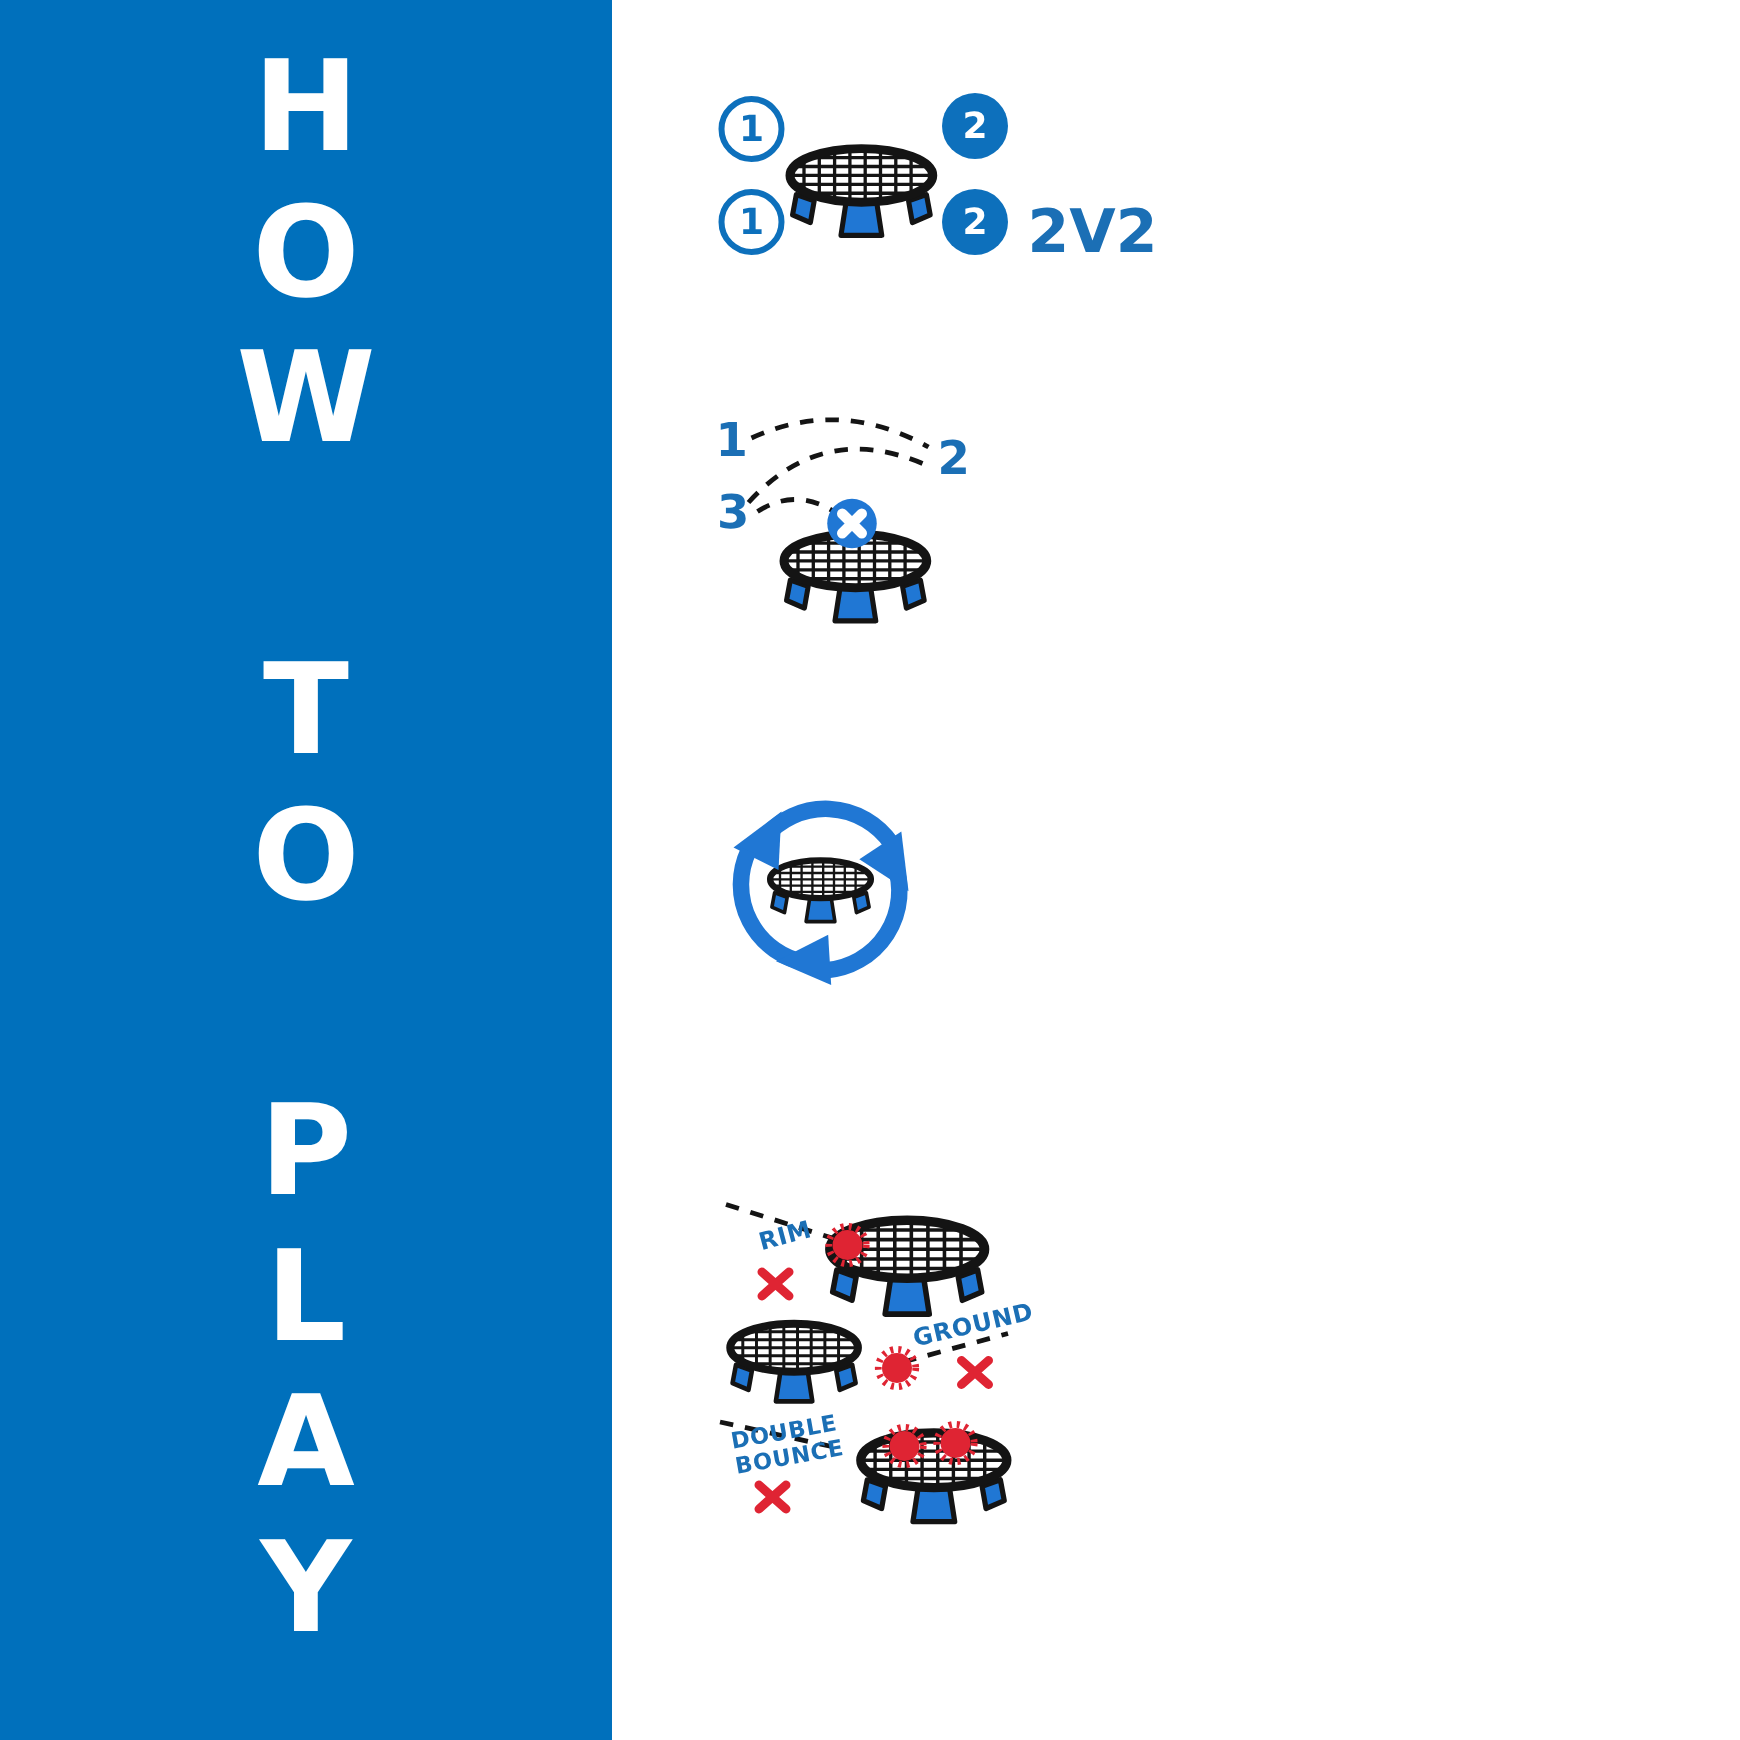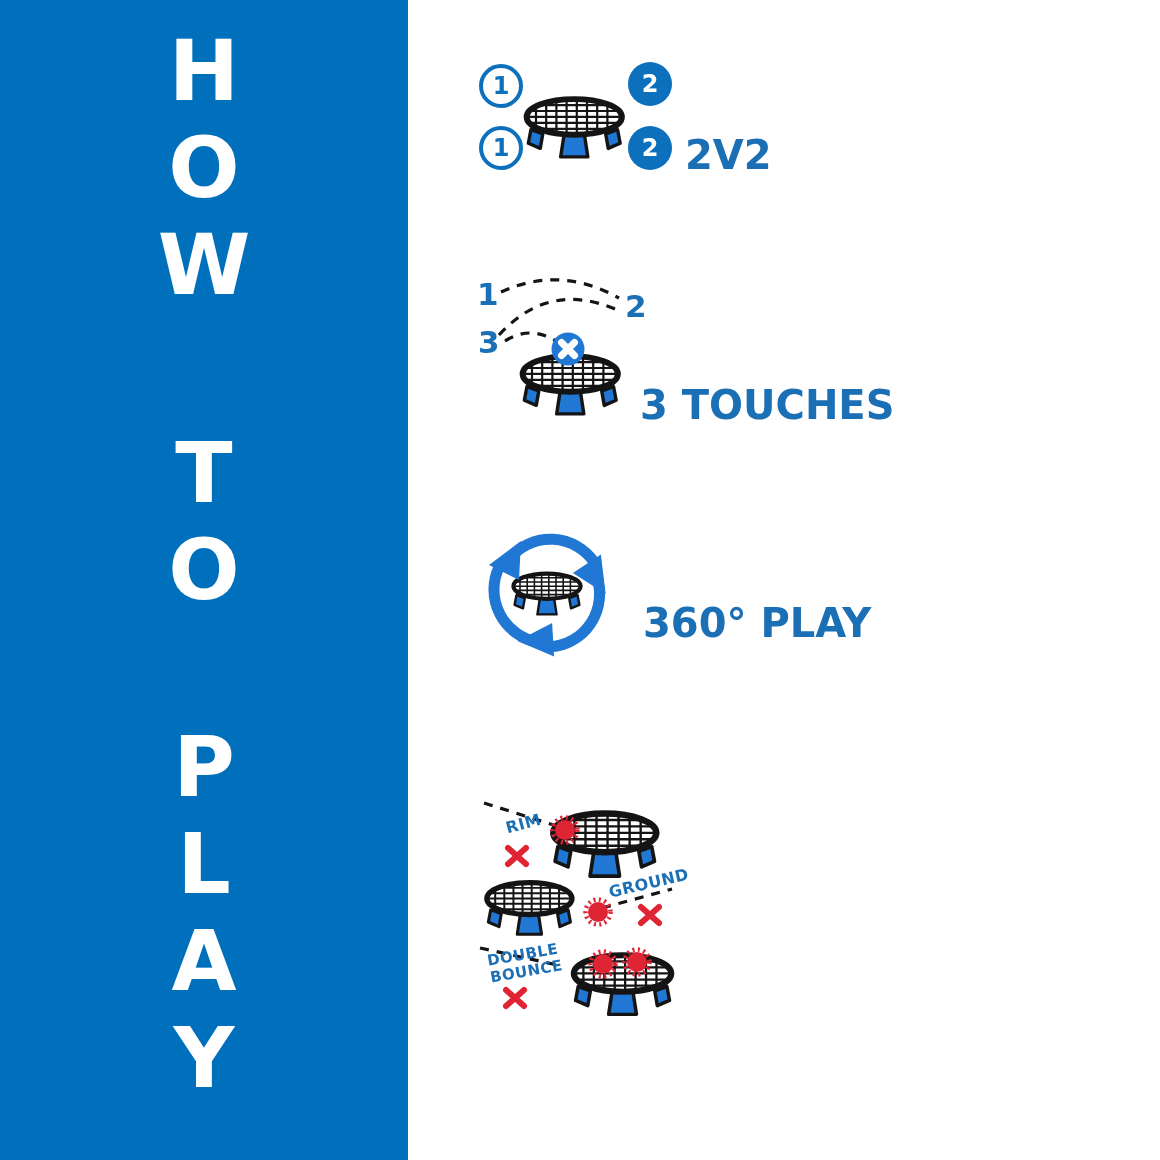--- a/index.html
+++ b/index.html
@@ -169,36 +169,34 @@
     <svg class="diagram-svg pos-d2" viewBox="0 0 220 152">
       <path class="dashline" d="M 31,27 Q 90,0 149,33"></path>
       <path class="dashline" d="M 145,44 Q 78,16 29,70"></path>
       <path class="dashline" d="M 35,76 Q 60,60 86,76"></path>
       <use href="#net-symbol" transform="translate(45,86) scale(0.85)"></use>
       <use href="#blue-ball" transform="translate(98,84)"></use>
     </svg>
     <div class="touch-num pos-n1">1</div>
     <div class="touch-num pos-n2">2</div>
     <div class="touch-num pos-n3">3</div>
-    <h2 class="heading pos-h2">3 TOUCHES</h2>
     <p class="caption pos-c2">
       </p>
       <div>Player have up to three alternating touches to return</div>
       <div>the ball to the net</div>
     <p></p>
   </section>
 
   <section>
     <svg class="diagram-svg pos-d3" viewBox="0 0 148 132">
       <use href="#net-symbol" transform="translate(32,42) scale(0.6)"></use>
       <use href="#circ-arrow"></use>
       <use href="#circ-arrow" transform="rotate(120 72 64)"></use>
       <use href="#circ-arrow" transform="rotate(240 72 64)"></use>
     </svg>
-    <h2 class="heading pos-h3">360° PLAY</h2>
     <p class="caption pos-c3">
       </p>
       <div>After the serve, players can move or hit in any</div>
       <div>direction around the net</div>
     <p></p>
   </section>
 
   <section>
     <svg class="diagram-svg pos-d4" viewBox="0 0 250 228">
 

